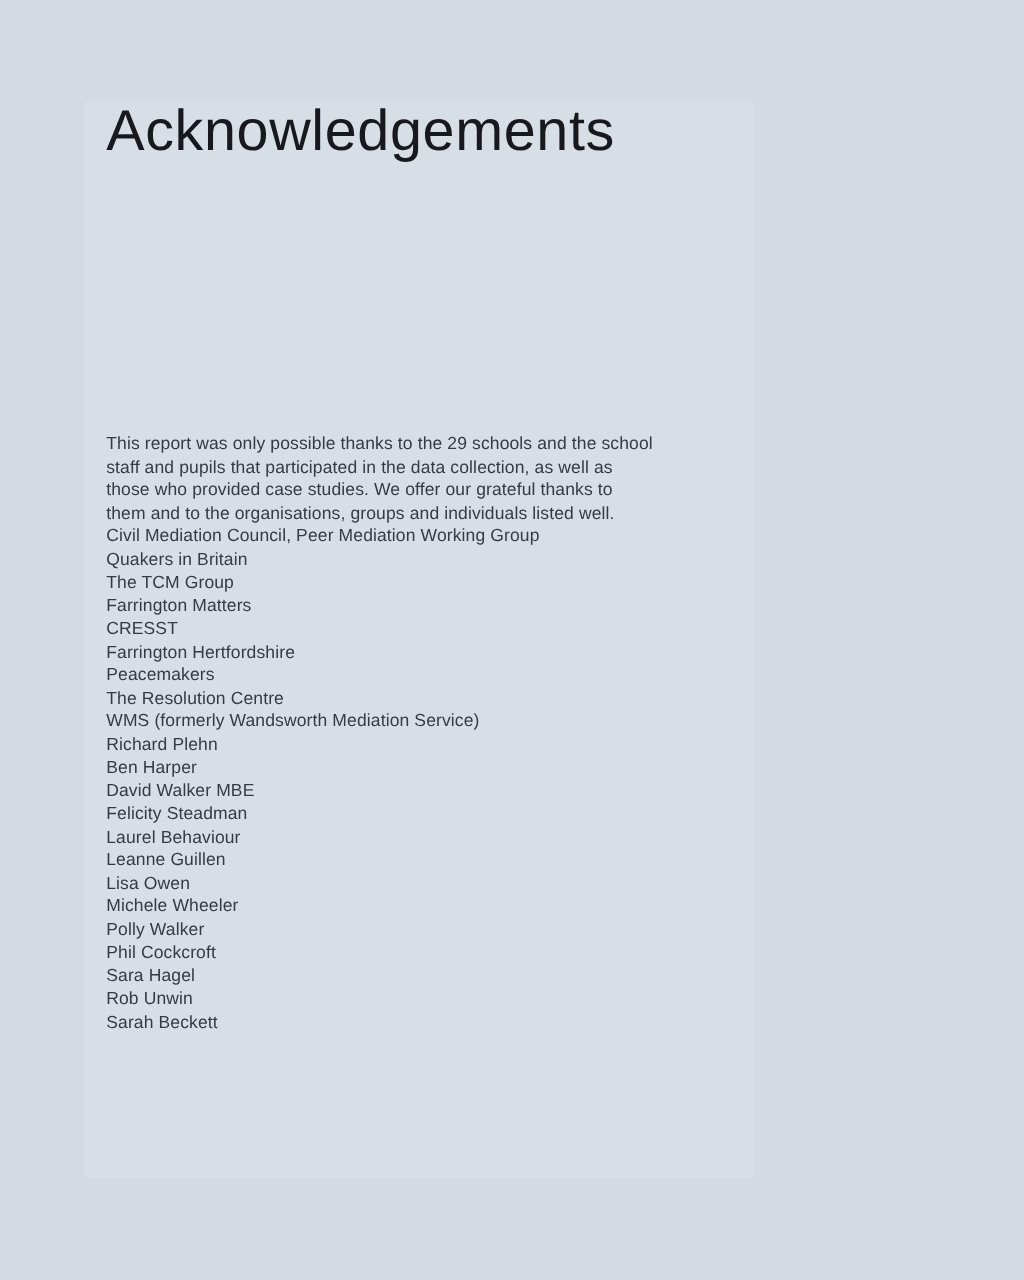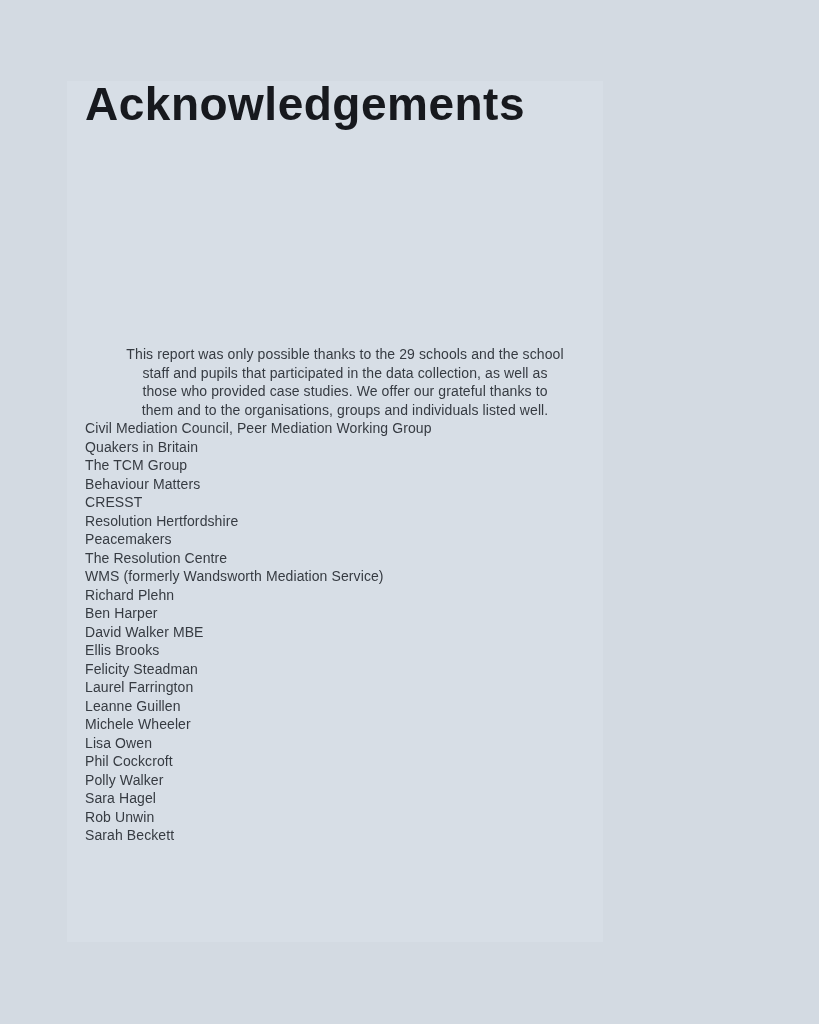--- a/index.html
+++ b/index.html
@@ -23,28 +23,27 @@
   .content {
     position: absolute;
     left: 85px;
     top: 78px;
     width: 520px;
   }
 
   h1.page-title {
     font-size: 46px;
     line-height: 52px;
-    font-weight: 700;
+    font-weight: 400;
     letter-spacing: 0.5px;
     color: #17191e;
   }
 
   .intro {
     margin-top: 215px;
-    text-align: center;
   }
 
   .intro div,
   .ack-list div {
     font-size: 14px;
     line-height: 18.5px;
     letter-spacing: 0.1px;
     color: #363b42;
     white-space: nowrap;
   }
@@ -67,38 +66,37 @@
       <div>them and to the organisations, groups and individuals listed well.</div>
     </div>
 
   <div class="ack-list">
       <div>Civil Mediation Council, Peer Mediation Working Group</div>
       <div>Quakers in Britain</div>
       <div>The TCM Group</div>
     </div>
 
   <div class="ack-list">
-      <div>Behaviour Matters</div>
+      <div>Farrington Matters</div>
       <div>CRESST</div>
-      <div>Resolution Hertfordshire</div>
+      <div>Farrington Hertfordshire</div>
       <div>Peacemakers</div>
       <div>The Resolution Centre</div>
       <div>WMS (formerly Wandsworth Mediation Service)</div>
     </div>
 
   <div class="ack-list">
       <div>Richard Plehn</div>
       <div>Ben Harper</div>
       <div>David Walker MBE</div>
-      <div>Ellis Brooks</div>
       <div>Felicity Steadman</div>
-      <div>Laurel Farrington</div>
+      <div>Laurel Behaviour</div>
       <div>Leanne Guillen</div>
+      <div>Lisa Owen</div>
       <div>Michele Wheeler</div>
-      <div>Lisa Owen</div>
+      <div>Polly Walker</div>
       <div>Phil Cockcroft</div>
-      <div>Polly Walker</div>
       <div>Sara Hagel</div>
       <div>Rob Unwin</div>
       <div>Sarah Beckett</div>
     </div>
 
 </div>
 
 </body></html>

